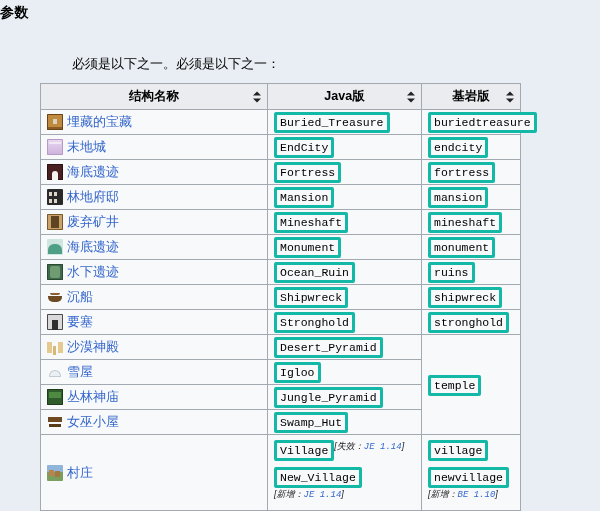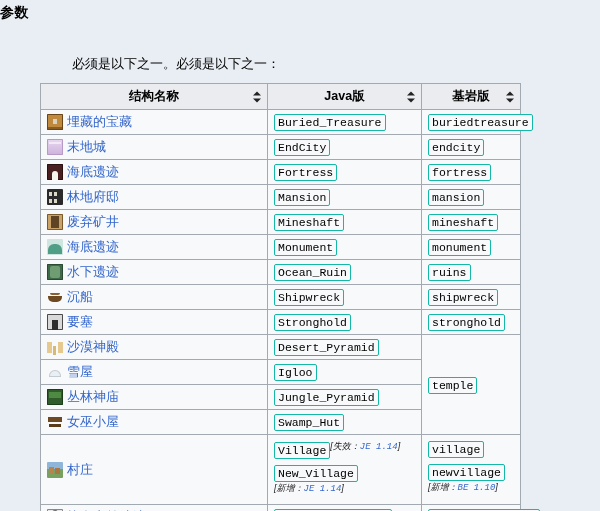--- a/index.html
+++ b/index.html
@@ -130,21 +130,21 @@
     color: #000;
     vertical-align: super;
     font-style: italic;
     white-space: nowrap;
   }
 
   code.cmd {
     font-family: "Liberation Mono", monospace;
     font-size: 11.5px;
     background: #f8f9fa;
-    border: 1px solid #14b8a6;
+    border: 3px solid #14b8a6;
     border-radius: 2px;
     padding: 1px 3px;
     color: #000;
     white-space: nowrap;
   }
   .inline-note {
     font-size: 9px;
     font-style: italic;
     vertical-align: super;
     white-space: nowrap;

